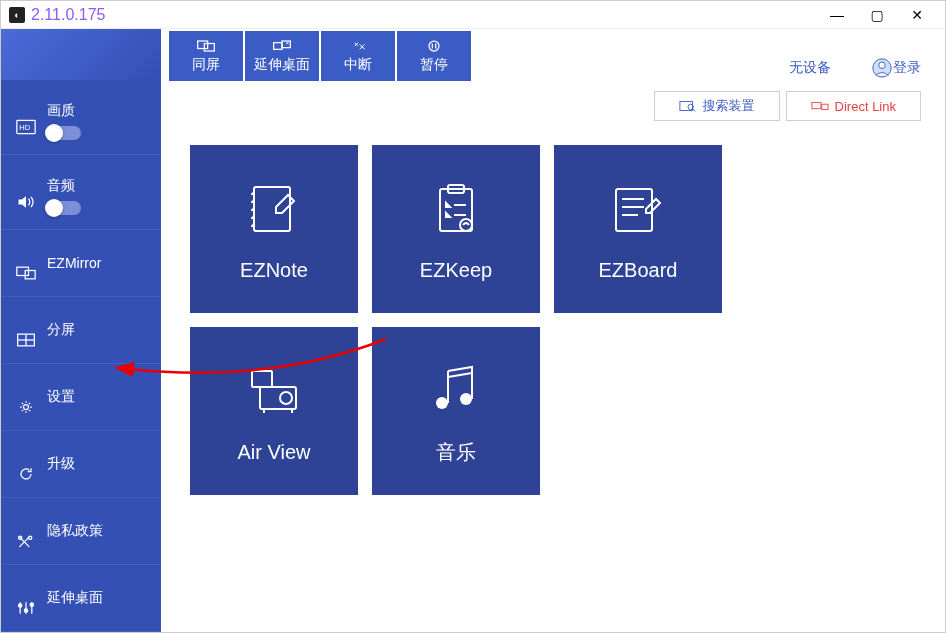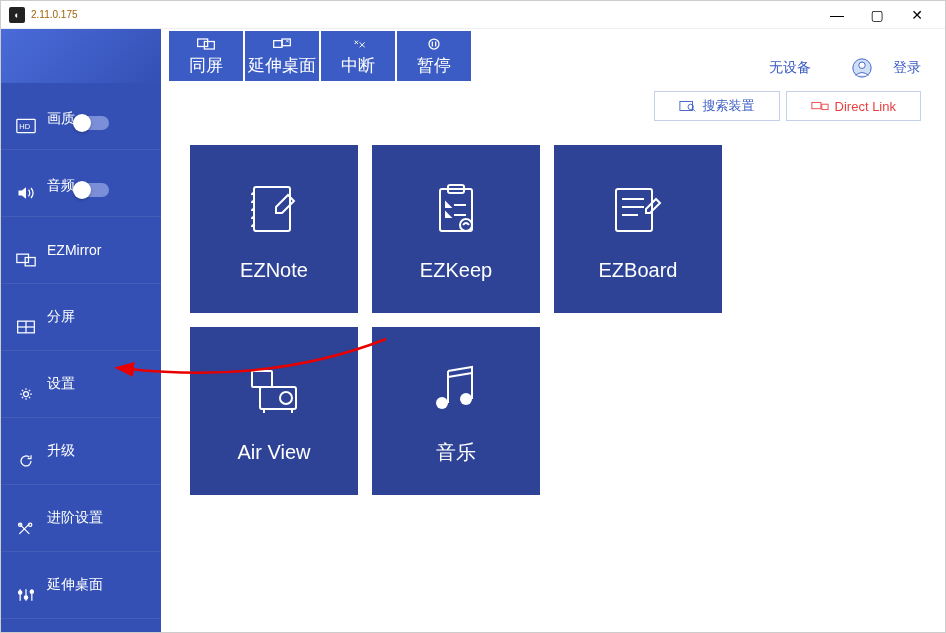--- a/index.html
+++ b/index.html
@@ -1,47 +1,47 @@
 <!DOCTYPE html>
 <html><head>
   <meta charset="utf-8">
   <style>
     * { margin: 0; padding: 0; box-sizing: border-box; }
     body { font-family: "Microsoft YaHei", Arial, sans-serif; background: #fff; width: 946px; height: 633px; overflow: hidden; border: 1px solid #ccc; }
     
     .titlebar { height: 28px; background: #fff; display: flex; align-items: center; padding: 0 8px; border-bottom: 1px solid #eee; }
     .titlebar-icon { width: 16px; height: 16px; background: #222; border-radius: 2px; margin-right: 6px; display: flex; align-items: center; justify-content: center; color: #fff; font-size: 9px; }
-    .titlebar-title { font-size: 10px; color: #a16207; }
+    .titlebar-title { font-size: 16px; color: #8b5cf6; }
     .titlebar-controls { margin-left: auto; display: flex; }
     .titlebar-btn { width: 40px; height: 28px; display: flex; align-items: center; justify-content: center; font-size: 14px; cursor: pointer; }
     
     .app-body { display: flex; height: calc(100% - 28px); }
     
     .sidebar { width: 160px; background: #3450b5; display: flex; flex-direction: column; }
     .sidebar-logo { height: 54px; background: linear-gradient(135deg, #4a6bd8, #3450b5); }
     
     .sidebar-item { display: flex; align-items: center; padding: 14px 14px; color: #fff; font-size: 14px; cursor: pointer; border-bottom: 1px solid rgba(255,255,255,0.08); position: relative; }
     .sidebar-icon { width: 22px; height: 18px; margin-right: 10px; display: flex; align-items: center; justify-content: center; margin-top: 20px; }
     .sidebar-icon svg { width: 20px; height: 18px; stroke: #fff; fill: none; stroke-width: 1.5; }
     
-    .toggle-wrap { display: flex; flex-direction: row; margin-top: 8px; }
+    .toggle-wrap { display: flex; flex-direction: column; margin-top: 8px; }
     .toggle { width: 34px; height: 14px; background: #7a8fd8; border-radius: 8px; margin-top: 6px; position: relative; }
     .toggle::after { content: ''; position: absolute; width: 18px; height: 18px; background: #fff; border-radius: 50%; top: -2px; left: -2px; box-shadow: 0 1px 3px rgba(0,0,0,0.3); }
     
     .main { flex: 1; background: #fff; position: relative; }
     
     .top-toolbar { display: flex; align-items: flex-start; padding: 0; }
     .toolbar-left { display: flex; gap: 2px; margin-left: 8px; margin-top: 2px; }
-    .toolbar-btn { width: 74px; height: 50px; background: #3b5cc4; color: #fff; display: flex; flex-direction: column; align-items: center; justify-content: center; cursor: pointer; font-size: 17px; gap: 2px; }
+    .toolbar-btn { width: 74px; height: 50px; background: #3b5cc4; color: #fff; display: flex; flex-direction: column; align-items: center; justify-content: center; cursor: pointer; font-size: 14px; gap: 2px; }
     .toolbar-btn svg { width: 20px; height: 16px; stroke: #fff; fill: none; stroke-width: 1.5; }
     
     .toolbar-right { margin-left: auto; padding: 16px 24px 0 0; display: flex; flex-direction: column; align-items: flex-end; gap: 12px; }
     .top-status { display: flex; align-items: center; gap: 40px; margin-top: 12px; }
     .no-device { color: #3b5cc4; font-size: 14px; }
-    .login-btn { display: flex; align-items: center; gap: 20px; color: #3b5cc4; font-size: 14px; cursor: pointer; }
+    .login-btn { display: flex; align-items: center; gap: 0; color: #3b5cc4; font-size: 14px; cursor: pointer; }
     .login-btn svg { width: 22px; height: 22px; }
     
     .search-row { display: flex; gap: 6px; }
     .search-btn { border: 1px solid #c5d0ea; padding: 5px 24px; display: flex; align-items: center; gap: 6px; font-size: 13px; cursor: pointer; background: #fff; color: #3b5cc4; }
     .search-btn.direct { color: #e84040; }
     .search-btn svg { width: 18px; height: 14px; }
     
     .tiles { padding: 24px 29px; display: flex; flex-wrap: wrap; gap: 14px; max-width: 740px; }
     .tile { width: 168px; height: 168px; background: #2e4396; color: #fff; display: flex; flex-direction: column; align-items: center; justify-content: center; cursor: pointer; gap: 18px; }
     .tile-icon { width: 64px; height: 64px; display: flex; align-items: center; justify-content: center; }
@@ -135,21 +135,21 @@
     </div>
 
     <div class="sidebar-item">
       <span class="sidebar-icon">
         <svg viewBox="0 0 24 18">
             <path d="M4 4 L16 16 M16 4 L4 16"></path>
             <circle cx="5" cy="5" r="2"></circle>
             <circle cx="17" cy="5" r="2"></circle>
           </svg>
       </span>
-      <span>进阶设置</span>
+      <span>隐私政策</span>
     </div>
 
     <div class="sidebar-item">
       <span class="sidebar-icon">
         <svg viewBox="0 0 24 18">
             <line x1="5" y1="2" x2="5" y2="16"></line>
             <line x1="12" y1="2" x2="12" y2="16"></line>
             <line x1="19" y1="2" x2="19" y2="16"></line>
             <circle cx="5" cy="6" r="2" fill="#fff"></circle>
             <circle cx="12" cy="12" r="2" fill="#fff"></circle>

